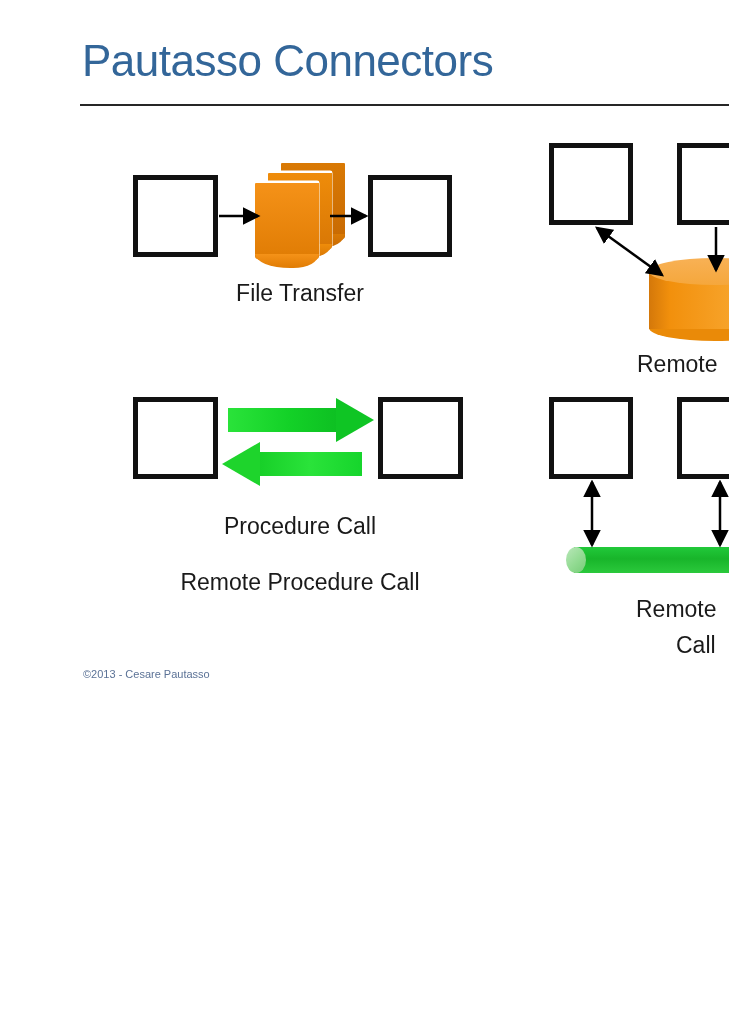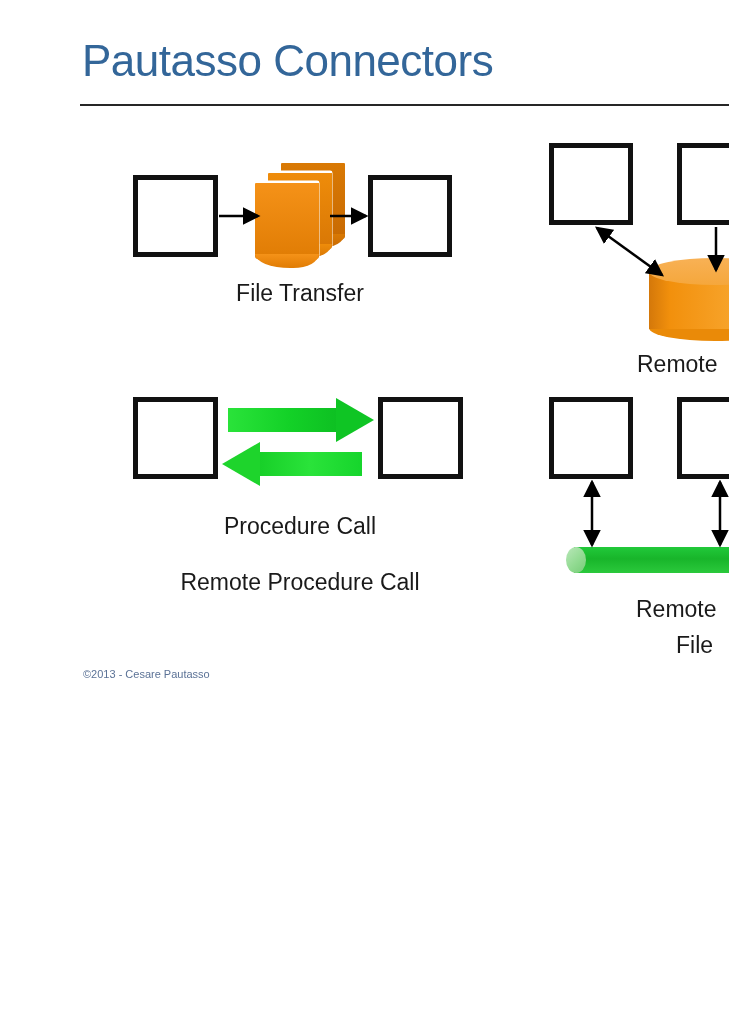--- a/index.html
+++ b/index.html
@@ -268,21 +268,21 @@
 
   <div class="comp-box" style="left:549px; top:397px; width:84px; height:82px;"></div>
   <div class="comp-box" style="left:677px; top:397px; width:84px; height:82px;"></div>
 
   <div id="msg-bus">
     <div id="bus-body"></div>
     <div id="bus-cap"></div>
   </div>
 
   <div class="caption" style="left:636px; top:592px;">Remote</div>
-  <div class="caption" style="left:676px; top:628px;">File</div>
+  <div class="caption" style="left:676px; top:628px;">Call</div>
 
   <svg id="arrow-layer" viewBox="0 0 729 1030">
     <defs>
       <marker id="ah" markerWidth="7" markerHeight="7" refX="6" refY="3.5" orient="auto" markerUnits="strokeWidth">
         <path d="M0,0 L7,3.5 L0,7 z" fill="#000000"></path>
       </marker>
       <marker id="ah-start" markerWidth="7" markerHeight="7" refX="1" refY="3.5" orient="auto" markerUnits="strokeWidth">
         <path d="M7,0 L0,3.5 L7,7 z" fill="#000000"></path>
       </marker>
     </defs>

